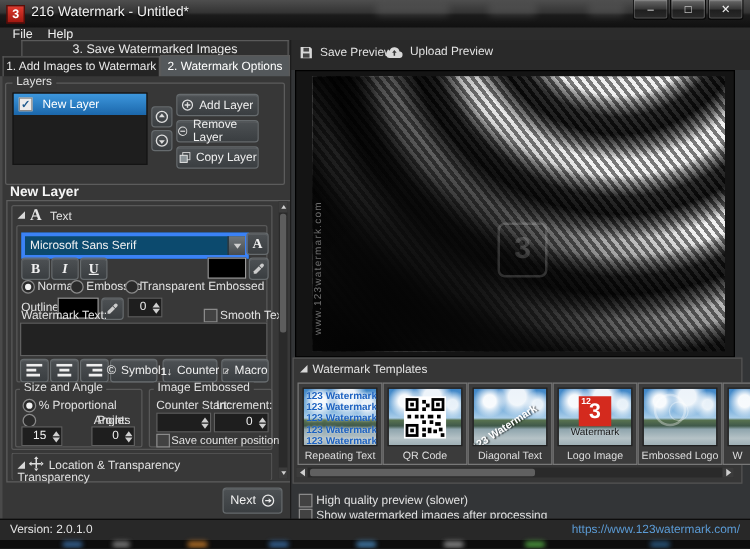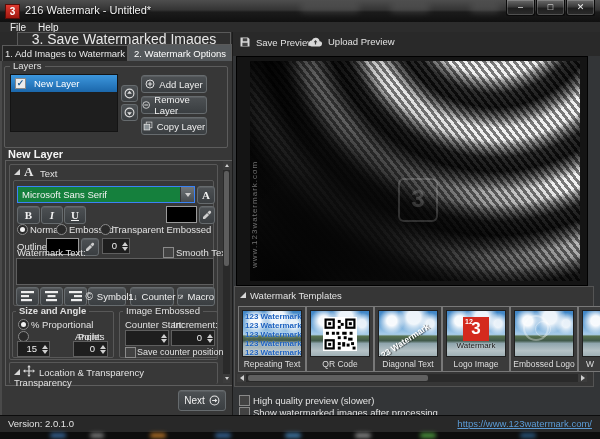--- a/index.html
+++ b/index.html
@@ -24,21 +24,21 @@
 
   
   .menubar{left:0;top:22px;width:600px;height:10px;background:#2c2c2c;}
   .menu-item{top:0;font-size:10px;color:#f0f0f0;}
   .tabstrip{left:0;top:32px;width:232px;height:29px;background:#2a2a2a;}
   .toolbar{left:232px;top:32px;width:368px;height:24px;background:#292929;border-left:1px solid #1c1c1c;}
   .leftpanel{left:0;top:61px;width:232px;height:354px;background:#373737;border-left:2px solid #4a4a4a;}
   .rightpanel{left:232px;top:56px;width:368px;height:359px;background:#333537;border-left:1px solid #1c1c1c;}
 
   .tab{border:1px solid #5a5a5a;border-bottom:none;text-align:center;color:#e8e8e8;}
-  .tab3{left:17px;top:0px;width:212px;height:12px;background:#2f2f2f;line-height:13px;font-size:14px;}
+  .tab3{left:17px;top:0px;width:212px;height:12px;background:#2f2f2f;line-height:13px;font-size:10px;}
   .tab1{left:2px;top:13px;width:124px;height:16px;background:#242424;line-height:16px;font-size:9.5px;}
   .tab2{left:128px;top:12px;width:102px;height:17px;background:#54585b;line-height:17px;font-size:9.5px;color:#fff;}
 
   
   .gbox{border:1px solid #5c5c5c;border-radius:2px;}
   .glabel{position:absolute;background:#373737;padding:0 3px;font-size:9.5px;color:#e0e0e0;line-height:10px;}
   .btn{display:flex;align-items:center;justify-content:center;gap:4px;
     background:linear-gradient(180deg,#4d5154,#3a3e41);border:1px solid #666b6e;border-radius:3px;
     color:#f0f0f0;font-size:9.5px;box-shadow:inset 0 1px 0 rgba(255,255,255,.08);}
   .cb{width:9px;height:9px;background:#424242;border:1px solid #8a8a8a;}
@@ -61,21 +61,21 @@
     background:linear-gradient(180deg,#3d97dd,#1b67ab);}
   .sqbtn{background:linear-gradient(180deg,#4d5154,#3a3e41);border:1px solid #666b6e;border-radius:3px;
     display:flex;align-items:center;justify-content:center;}
 
   
   .settings{left:5px;top:160px;width:226px;height:224px;border:1px solid #5e5e5e;background:#383838;overflow:hidden;}
   .vscroll{left:223px;top:161px;width:7px;height:222px;background:#2a2a2a;}
   .vscroll .a{position:absolute;left:0;width:7px;height:9px;background:#3c3c3c;display:flex;align-items:center;justify-content:center;}
   .vscroll .thumb{position:absolute;left:1px;top:10px;width:5px;height:95px;background:#5d5d5d;border-radius:2px;}
 
-  .dropdown{display:flex;background:#15803d;border:1px solid #3b82f6;height:15px;}
+  .dropdown{display:flex;background:#0c4a6e;border:3px solid #3b82f6;height:15px;}
   .dropdown .dv{flex:1;padding:2px 4px 0;font-size:9.5px;color:#f2f2f2;}
   .dropdown .db{width:13px;background:linear-gradient(180deg,#70767a,#474c4f);display:flex;align-items:center;justify-content:center;border-left:1px solid #333;}
   .swatch{background:#000;border:1px solid #9a9a9a;}
   .textarea{background:#222;border:1px solid #5f5f5f;}
 
   .thumb-label{position:absolute;left:0;bottom:2px;width:100%;text-align:center;font-size:8.5px;color:#dedede;}
   .tcell{position:absolute;top:306px;width:66px;height:64px;background:#3b3b3b;border:1px solid #787878;}
   .tphoto{position:absolute;left:3px;top:3px;width:58px;height:45px;overflow:hidden;border:1px solid #202020;
     background:
       radial-gradient(circle at 22% 22%, rgba(255,255,255,.95) 0 5px, rgba(255,255,255,0) 13px),
@@ -107,21 +107,21 @@
     font-size:8px;letter-spacing:1px;color:rgba(195,195,195,.55);white-space:nowrap;}
   .faintlogo{position:absolute;left:398px;top:178px;width:36px;height:40px;opacity:.16;
     border:2px solid #fff;border-radius:6px;color:#fff;font-size:24px;font-weight:bold;text-align:center;line-height:38px;}
 
   .templatesbox{left:234px;top:286px;width:358px;height:99px;border:1px solid #545454;background:#363636;overflow:hidden;}
   .hscroll{left:237px;top:374px;width:350px;height:8px;background:#2a2a2a;}
   .hscroll .a{position:absolute;top:0;width:9px;height:8px;background:#3c3c3c;display:flex;align-items:center;justify-content:center;}
   .hscroll .thumbh{position:absolute;left:11px;top:1px;width:180px;height:6px;background:#606060;border-radius:2px;}
 
   .statusbar{left:0;top:415px;width:600px;height:17px;background:#282828;border-top:1px solid #0c0c0c;}
-  .link{color:#5b9bd5;text-decoration:underline;font-size:9.5px;}
+  .link{color:#5b9bd5;font-size:9.5px;}
   .taskbar{left:0;top:432px;width:600px;height:7px;background:#0d0d0d;}
   .blob{position:absolute;top:1px;height:5px;border-radius:3px;filter:blur(2px);opacity:.85;}
 
   .iconsvg{display:block;}
   .alignbtn{width:21px;height:17px;}
 </style>
 </head>
 <body>
 
 <div class="screen">
@@ -283,21 +283,21 @@
   </div>
   <div class="abs btn" style="left:177px;top:287px;width:36px;height:17px;">
     <svg class="iconsvg" width="11" height="11" viewBox="0 0 14 14">
         <rect x="1.5" y="3.5" width="9" height="9" fill="none" stroke="#ddd" stroke-width="1.2"></rect>
         <path d="M5 10l6.5-6.5 1.5 1.5L6.5 11.5 4.2 12z" fill="#ddd"></path>
       </svg>
     <span>Macro</span>
   </div>
 
   <div class="abs gbox" style="left:12px;top:311px;width:100px;height:45px;border-color:#585858;"></div>
-  <div class="glabel" style="left:16px;top:306px;background:#383838;font-weight:bold;">Size and Angle</div>
+  <div class="glabel" style="left:16px;top:306px;background:#383838;">Size and Angle</div>
   <div class="abs radio on" style="left:18px;top:319px;"></div>
   <div class="abs lbl" style="left:31px;top:319px;">% Proportional</div>
   <div class="abs radio" style="left:18px;top:331px;"></div>
   <div class="abs lbl" style="left:31px;top:331px;margin-left:47px;">Points</div>
   <div class="abs spin" style="left:17px;top:341px;width:31px;">
     <span class="val">15</span>
     <span class="arr">
         <i class="tri-up"></i>
         <i class="tri-dn"></i>
       </span>

